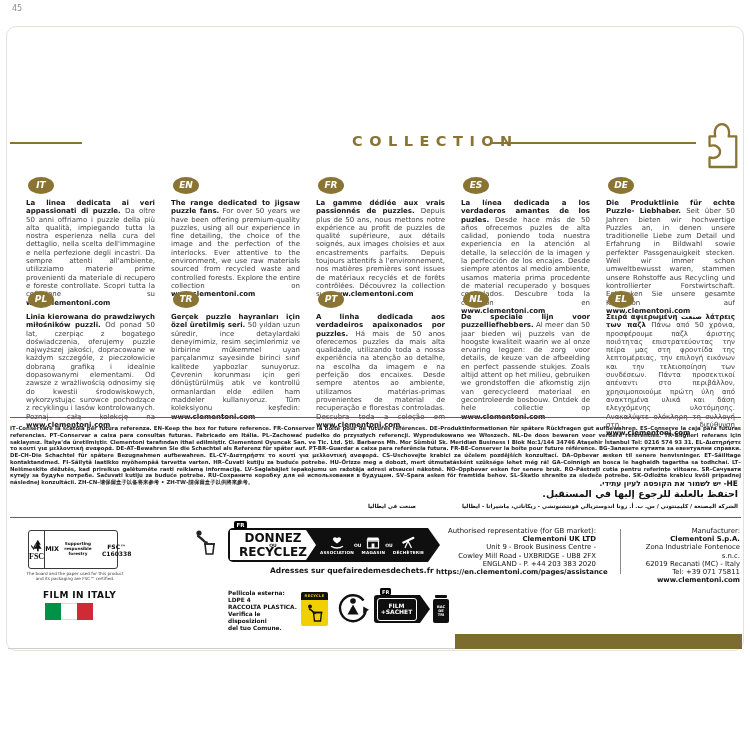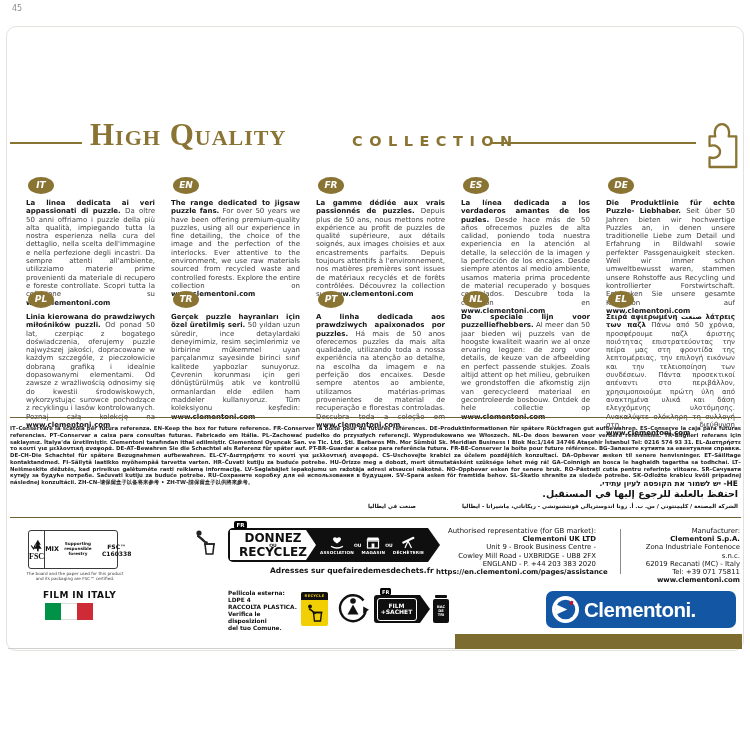--- a/index.html
+++ b/index.html
@@ -106,21 +106,20 @@
 </style>
 </head>
 <body>
 
 <div id="canvas">
 
   <div class="abs" id="panel-border"></div>
   <div class="abs" id="corner-mark">45</div>
 
   <div class="abs tline" id="tline-left"></div>
-  <div class="abs" id="title-main">High Quality</div>
   <div class="abs" id="title-sub">COLLECTION</div>
   <div class="abs tline" id="tline-right"></div>
   <div class="abs" id="puzzle-icon">
     <svg width="42" height="54" viewBox="0 0 44 56">
       <path d="M10 18 C12 18 14 18 16 18 C14 9 19 5 23 5 C27 5 32 9 30 18 L38 18 L38 50 L10 50 L10 40 C17 42 21 38 21 34 C21 30 17 26 10 28 Z" fill="#ffffff" stroke="#8a7434" stroke-width="2.4" stroke-linejoin="round"></path>
     </svg>
   </div>
 
   <div class="lang c0 r0">
     <div class="code-badge">IT</div>
@@ -160,21 +159,21 @@
       <span class="link">www.clementoni.com</span></div>
   </div>
   <div class="lang c1 r1">
     <div class="code-badge">TR</div>
     <div class="body"><span class="heading">Gerçek puzzle hayranları için özel üretilmiş seri.</span>
       <span>50 yıldan uzun süredir, ince detaylardaki deneyimimiz, resim seçimlerimiz ve birbirine mükemmel uyan parçalarımız sayesinde birinci sınıf kalitede yapbozlar sunuyoruz. Çevrenin korunması için geri dönüştürülmüş atık ve kontrollü ormanlardan elde edilen ham maddeler kullanıyoruz. Tüm koleksiyonu keşfedin:</span>
       <span class="link">www.clementoni.com</span></div>
   </div>
   <div class="lang c2 r1">
     <div class="code-badge">PT</div>
-    <div class="body"><span class="heading">A linha dedicada aos prawdziwych apaixonados por puzzles.</span>
+    <div class="body"><span class="heading">A linha dedicada aos verdadeiros apaixonados por puzzles.</span>
       <span>Há mais de 50 anos oferecemos puzzles da mais alta qualidade, utilizando toda a nossa experiência na atenção ao detalhe, na escolha da imagem e na perfeição dos encaixes. Desde sempre atentos ao ambiente, utilizamos matérias-primas provenientes de material de recuperação e florestas controladas. Descubra toda a coleção em</span>
       <span class="link">www.clementoni.com</span></div>
   </div>
   <div class="lang c3 r1">
     <div class="code-badge">NL</div>
     <div class="body"><span class="heading">De speciale lijn voor puzzelliefhebbers.</span>
       <span>Al meer dan 50 jaar bieden wij puzzels van de hoogste kwaliteit waarin we al onze ervaring leggen: de zorg voor details, de keuze van de afbeelding en perfect passende stukjes. Zoals altijd attent op het milieu, gebruiken we grondstoffen die afkomstig zijn van gerecycleerd materiaal en gecontroleerde bosbouw. Ontdek de hele collectie op</span>
       <span class="link">www.clementoni.com</span></div>
   </div>
   <div class="lang c4 r1">
@@ -319,26 +318,16 @@
   <div class="abs" id="addr-divider"></div>
   <div class="addr" id="addr-right">
     <div>Manufacturer:</div>
     <div class="b">Clementoni S.p.A.</div>
     <div>Zona Industriale Fontenoce s.n.c.</div>
     <div>62019 Recanati (MC) - Italy</div>
     <div>Tel: +39 071 75811</div>
     <div class="b">www.clementoni.com</div>
   </div>
 
-  <div class="abs" id="clem-logo">
-    <div id="clem-roundel">
-      <svg width="23" height="23" viewBox="0 0 26 26">
-        <circle cx="13" cy="13" r="11" fill="#1356a4"></circle>
-        <polygon points="2,7 15,13 2,19" fill="#ffffff"></polygon>
-        <rect x="18" y="3" width="3.4" height="5" rx="1.5" transform="rotate(28 19.5 5.5)" fill="#c8102e"></rect>
-      </svg>
-    </div>
-    <div class="word">Clementoni.</div>
-  </div>
   <div class="abs" id="gold-band"></div>
   <div class="abs" id="bottom-edge"></div>
 
 </div>
 
 </body></html>

